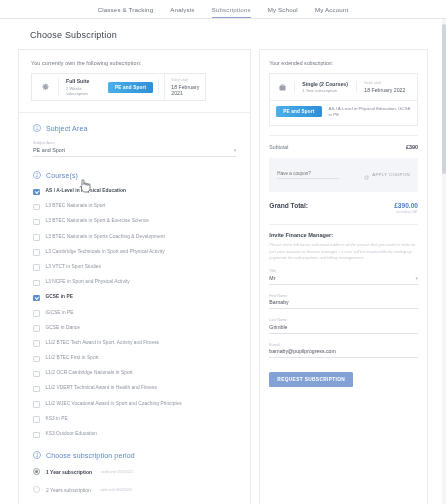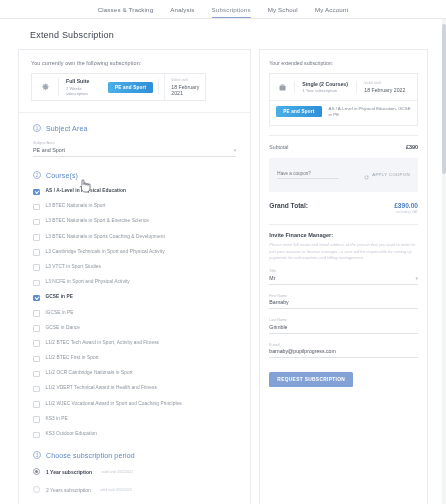--- a/index.html
+++ b/index.html
@@ -197,21 +197,21 @@
 <body>
 
 <div class="topnav">
   <div class="navitem">Classes &amp; Tracking</div>
   <div class="navitem">Analysis</div>
   <div class="navitem active">Subscriptions</div>
   <div class="navitem">My School</div>
   <div class="navitem">My Account</div>
 </div>
 
-<div class="page-title">Extend Subscription</div>
+<div class="page-title">Choose Subscription</div>
 
 <div class="layout">
 
   <div class="panel left-panel">
 
     <div class="notice">
       <div class="notice-text">You currently own the following subscription:</div>
       <div class="owned-card">
         <div class="owned-icon">
           <svg width="9" height="9" viewBox="0 0 24 24" fill="currentColor">

